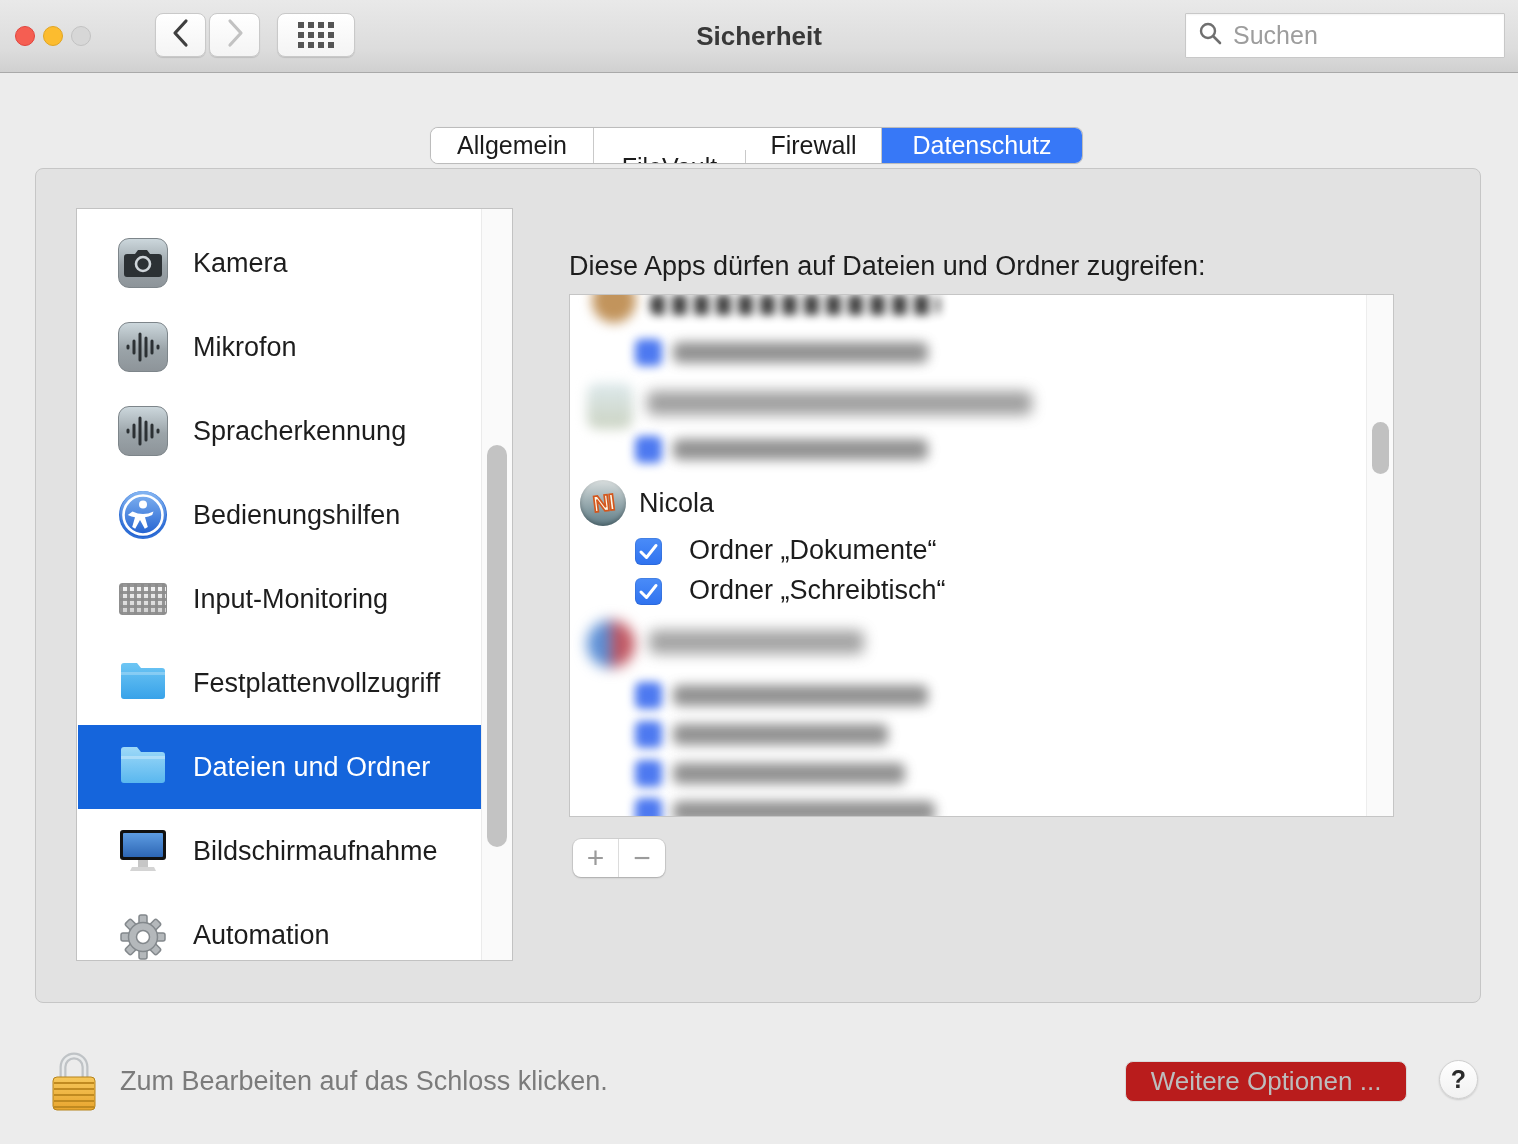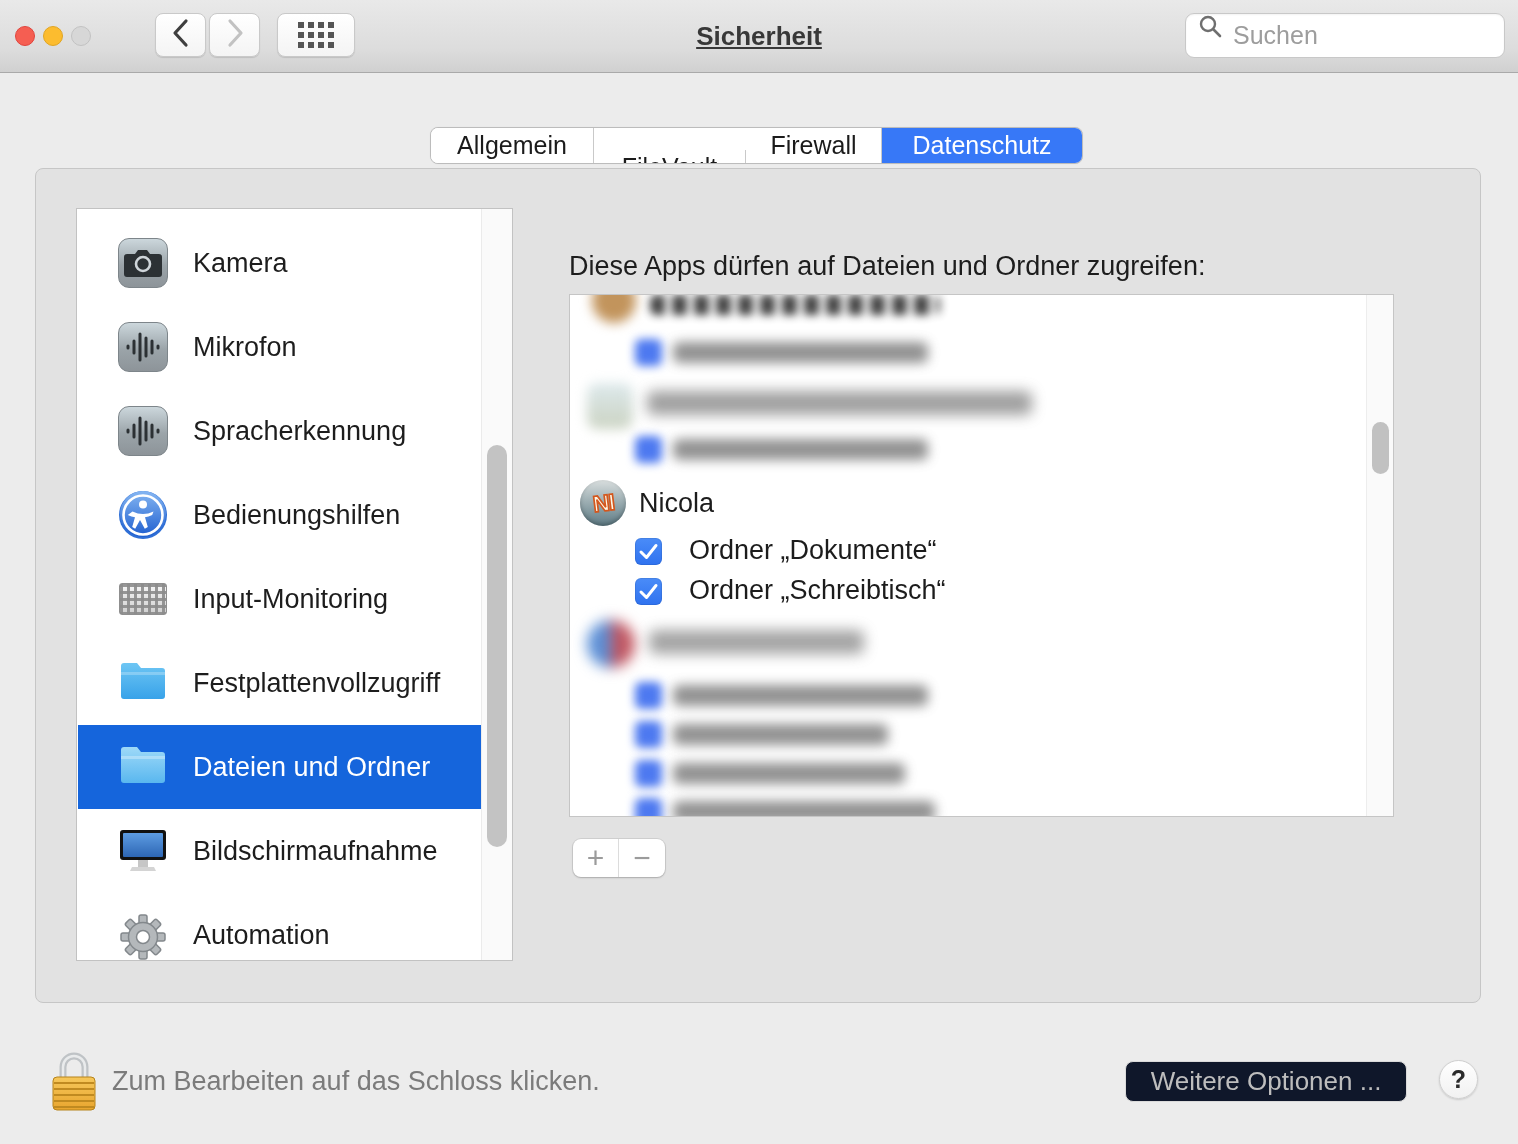--- a/index.html
+++ b/index.html
@@ -16,23 +16,23 @@
   .tl.gray   { left:71px; background:#d7d7d7; border:1px solid #c2c2c2; }
   .tbtn { position:absolute; top:13px; height:44px; background:linear-gradient(180deg,#ffffff,#f4f4f4);
     border:1px solid #c9c9c9; border-radius:8px; box-shadow:0 1px 1px rgba(0,0,0,0.12);
     display:flex; align-items:center; justify-content:center; }
   .tbtn.back { left:155px; width:51px; }
   .tbtn.fwd  { left:209px; width:51px; }
   .tbtn.grid { left:277px; width:78px; }
   .gridglyph { display:grid; grid-template-columns:repeat(4,6px); grid-template-rows:repeat(3,6px); gap:4px; }
   .gridglyph span { background:#555; }
   .wintitle { position:absolute; left:0; right:0; top:0; height:73px; display:flex; align-items:center; justify-content:center;
-    font-size:26px; font-weight:600; color:#383838;text-decoration:underline; }
+    font-size:26px; font-weight:600; color:#383838; }
   .search { position:absolute; left:1185px; top:13px; width:320px; height:45px; background:#fff;
-    border:1px solid #c8c8c8; border-radius:9px; display:flex; padding:0 12px;
+    border:1px solid #c8c8c8; border-radius:1px; display:flex; align-items:center; padding:0 12px;
     box-shadow:inset 0 1px 2px rgba(0,0,0,0.05); }
   .search input { border:none; outline:none; background:transparent; font-size:25px; color:#333; width:100%;
     font-family:"Liberation Sans","DejaVu Sans",sans-serif; margin-left:10px; }
   .search input::placeholder { color:#9d9d9d; }
 
   
   .tabbar { position:absolute; left:430px; top:127px; height:37px; display:flex;
     border-radius:8px; overflow:hidden; border:1px solid #bcbcbc; background:#fff;
     box-shadow:0 0 1px rgba(0,0,0,0.1); }
   .tab { height:100%; display:flex; align-items:center; justify-content:center;
@@ -81,23 +81,23 @@
   .nicola-badge span { font-size:23px; font-weight:800; color:#fff7e6; transform:rotate(-7deg);
     -webkit-text-stroke:1.7px #d4571d; letter-spacing:-1px; }
 
   .addremove { position:absolute; left:537px; top:670px; width:92px; height:38px; background:#ffffff;
     border-radius:8px; box-shadow:0 0 0 1px rgba(0,0,0,0.08), 0 1px 2px rgba(0,0,0,0.18); display:flex; }
   .addremove .seg { width:46px; display:flex; align-items:center; justify-content:center;
     font-size:30px; color:#9b9b9b; font-weight:300; }
   .addremove .seg:first-child { border-right:1px solid #dcdcdc; }
 
   
-  .locktext { position:absolute; left:112px; top:1066px; font-size:27px; color:#7b7b7b; }
+  .locktext { position:absolute; left:120px; top:1066px; font-size:27px; color:#7b7b7b; }
   .more-btn { position:absolute; left:1125px; top:1061px; width:282px; height:41px;
-    background:#0f172a; border:1px solid #dadada; border-radius:8px;
+    background:#b91c1c; border:1px solid #dadada; border-radius:8px;
     display:flex; align-items:center; justify-content:center; font-size:26px; color:#bdbdbd; }
   .help-btn { position:absolute; left:1439px; top:1060px; width:39px; height:39px; border-radius:50%;
     background:linear-gradient(180deg,#ffffff,#f1f1f1); border:1px solid #cfcfcf;
     box-shadow:0 1px 2px rgba(0,0,0,0.15); display:flex; align-items:center; justify-content:center;
     font-size:25px; font-weight:700; color:#2b2b2b; }
 
   .kb { width:48px; height:32px; border:1px solid #8f8f8f; border-radius:3px;
     background:
       repeating-linear-gradient(90deg, rgba(140,140,140,0.9) 0 3px, transparent 3px 7px),
       repeating-linear-gradient(180deg, rgba(140,140,140,0.9) 0 3px, transparent 3px 7px),

